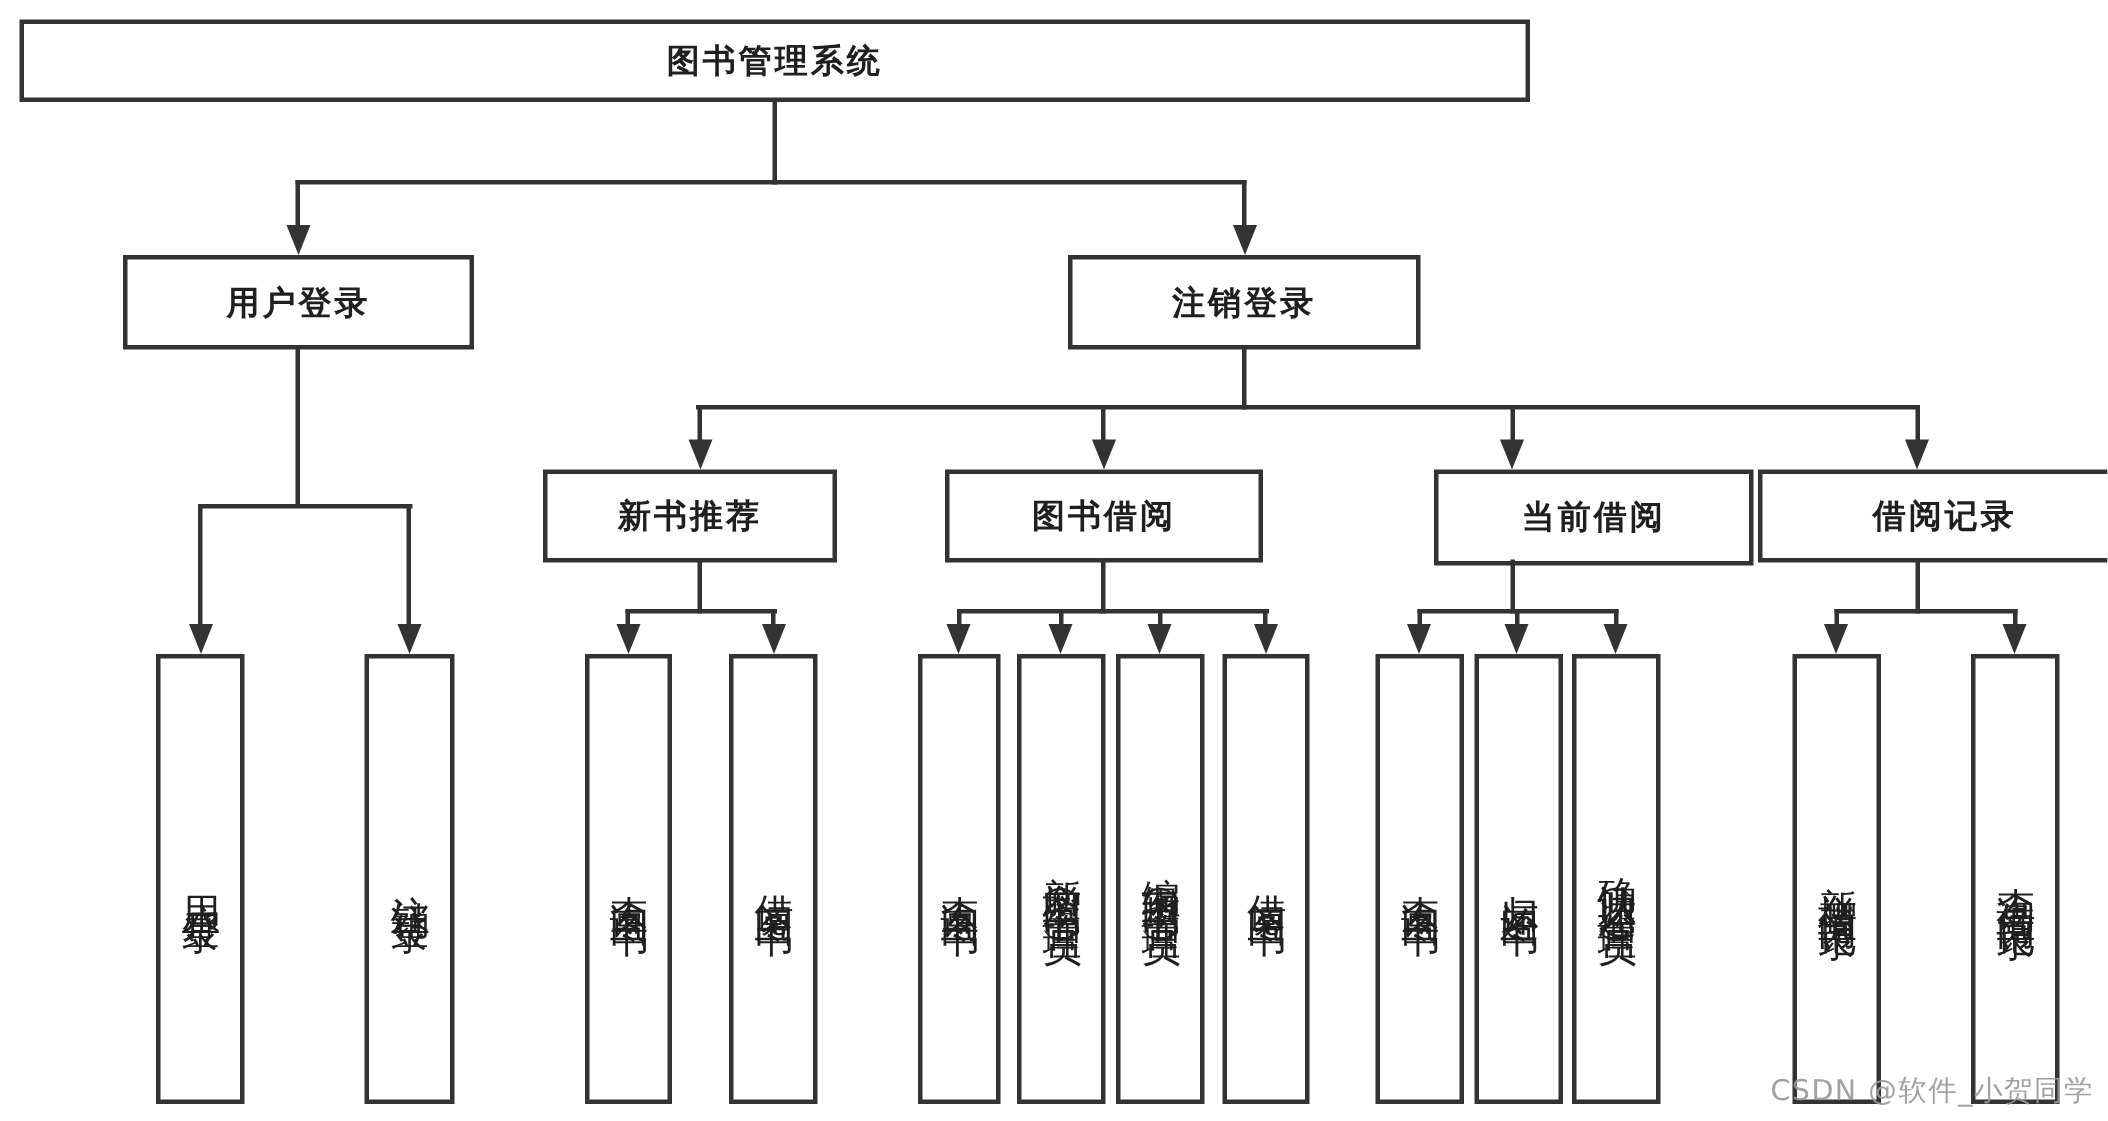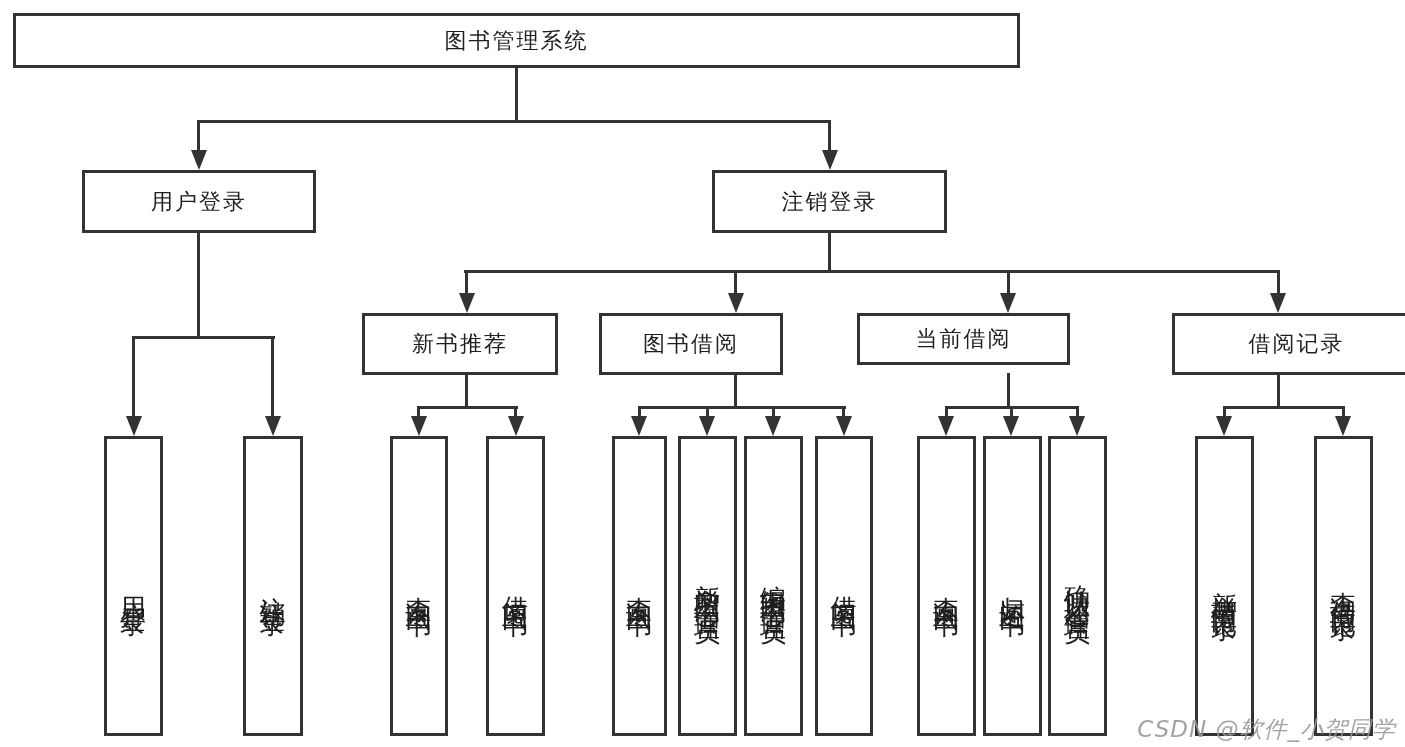--- a/index.html
+++ b/index.html
@@ -17,46 +17,45 @@
     color:var(--node-text);
     overflow:hidden;
   }
   .node{
     position:absolute;
     box-sizing:border-box;
     border:3px solid var(--line);
     background:#ffffff;
     display:flex;align-items:center;justify-content:center;
   }
-  .node.h{font-size:22px;letter-spacing:2px;}
+  .node.h{font-size:22px;letter-spacing:2px;font-weight:bold;}
   .node.v{
     font-size:26px;
     writing-mode:vertical-rl;
     text-orientation:mixed;
     letter-spacing:5px;
     line-height:1;
   }
   .vl{position:absolute;width:3px;background:var(--line);}
   .hl{position:absolute;height:3px;background:var(--line);}
   .arr{
     position:absolute;width:0;height:0;
     border-left:8px solid transparent;
     border-right:8px solid transparent;
     border-top:20px solid var(--line);
   }
   .watermark{
     position:absolute;
     top:714px;right:9px;
-    font-size:23px;
+    font-size:19px;
     letter-spacing:1px;
     color:var(--watermark);
     z-index:10;
     opacity:.9;
     white-space:nowrap;
-    font-style:italic;
   }
 </style>
 </head>
 <body>
 
 <div class="canvas">
 
   <div class="node h" style="left:13px;top:13px;width:1007px;height:55px">
     <span>图书管理系统</span>
   </div>
@@ -64,24 +63,24 @@
   <div class="node h" style="left:82px;top:170px;width:234px;height:63px">
     <span>用户登录</span>
   </div>
   <div class="node h" style="left:712px;top:170px;width:235px;height:63px">
     <span>注销登录</span>
   </div>
 
   <div class="node h" style="left:362px;top:313px;width:196px;height:62px">
     <span>新书推荐</span>
   </div>
-  <div class="node h" style="left:599px;top:313px;width:184px;height:62px">
+  <div class="node h" style="left:630px;top:313px;width:212px;height:62px">
     <span>图书借阅</span>
   </div>
-  <div class="node h" style="left:857px;top:313px;width:213px;height:52px">
+  <div class="node h" style="left:956px;top:313px;width:213px;height:64px">
     <span>当前借阅</span>
   </div>
   <div class="node h" style="left:1172px;top:313px;width:249px;height:62px">
     <span>借阅记录</span>
   </div>
 
   <div class="node v" style="left:104px;top:436px;width:59px;height:300px">
     <span>用户登录</span>
   </div>
   <div class="node v" style="left:243px;top:436px;width:60px;height:300px">

